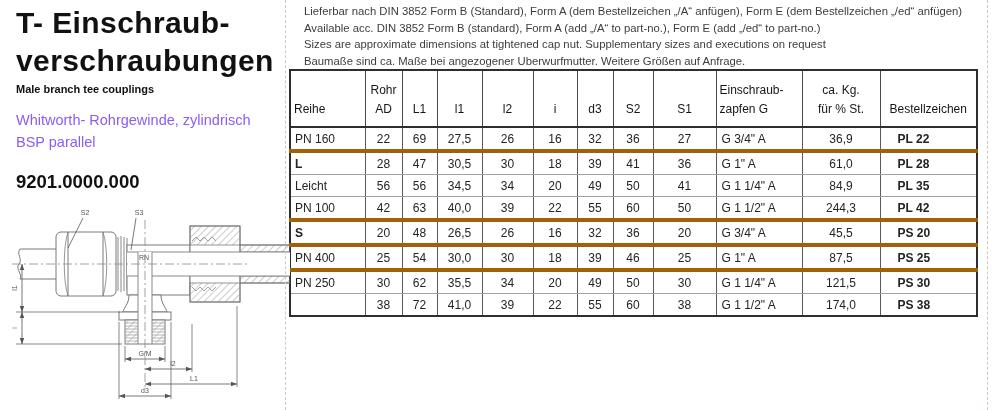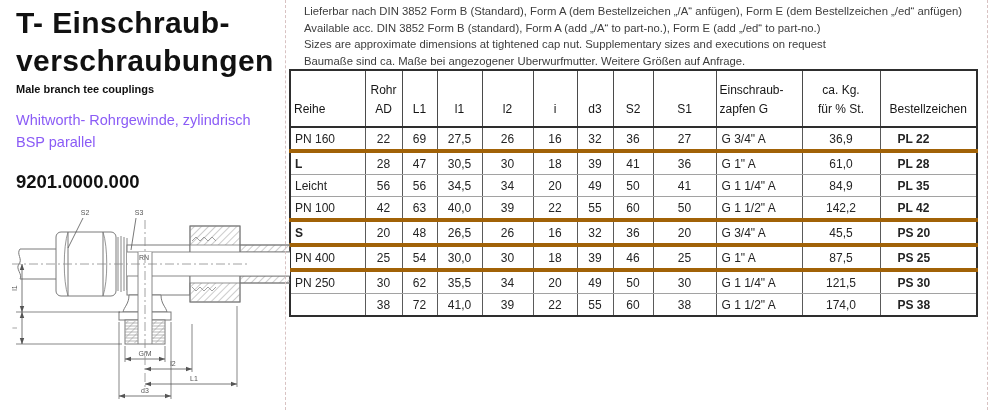--- a/index.html
+++ b/index.html
@@ -176,21 +176,21 @@
       <td>PN 100</td>
           <td>42</td>
           <td>63</td>
           <td>40,0</td>
           <td>39</td>
           <td>22</td>
           <td>55</td>
           <td>60</td>
           <td>50</td>
           <td>G 1 1/2" A</td>
-          <td>142,2</td>
+          <td>244,3</td>
           <td>PL 42</td>
     </tr>
     <tr class="hb bold-reihe">
       <td>S</td>
           <td>20</td>
           <td>48</td>
           <td>26,5</td>
           <td>26</td>
           <td>16</td>
           <td>32</td>

